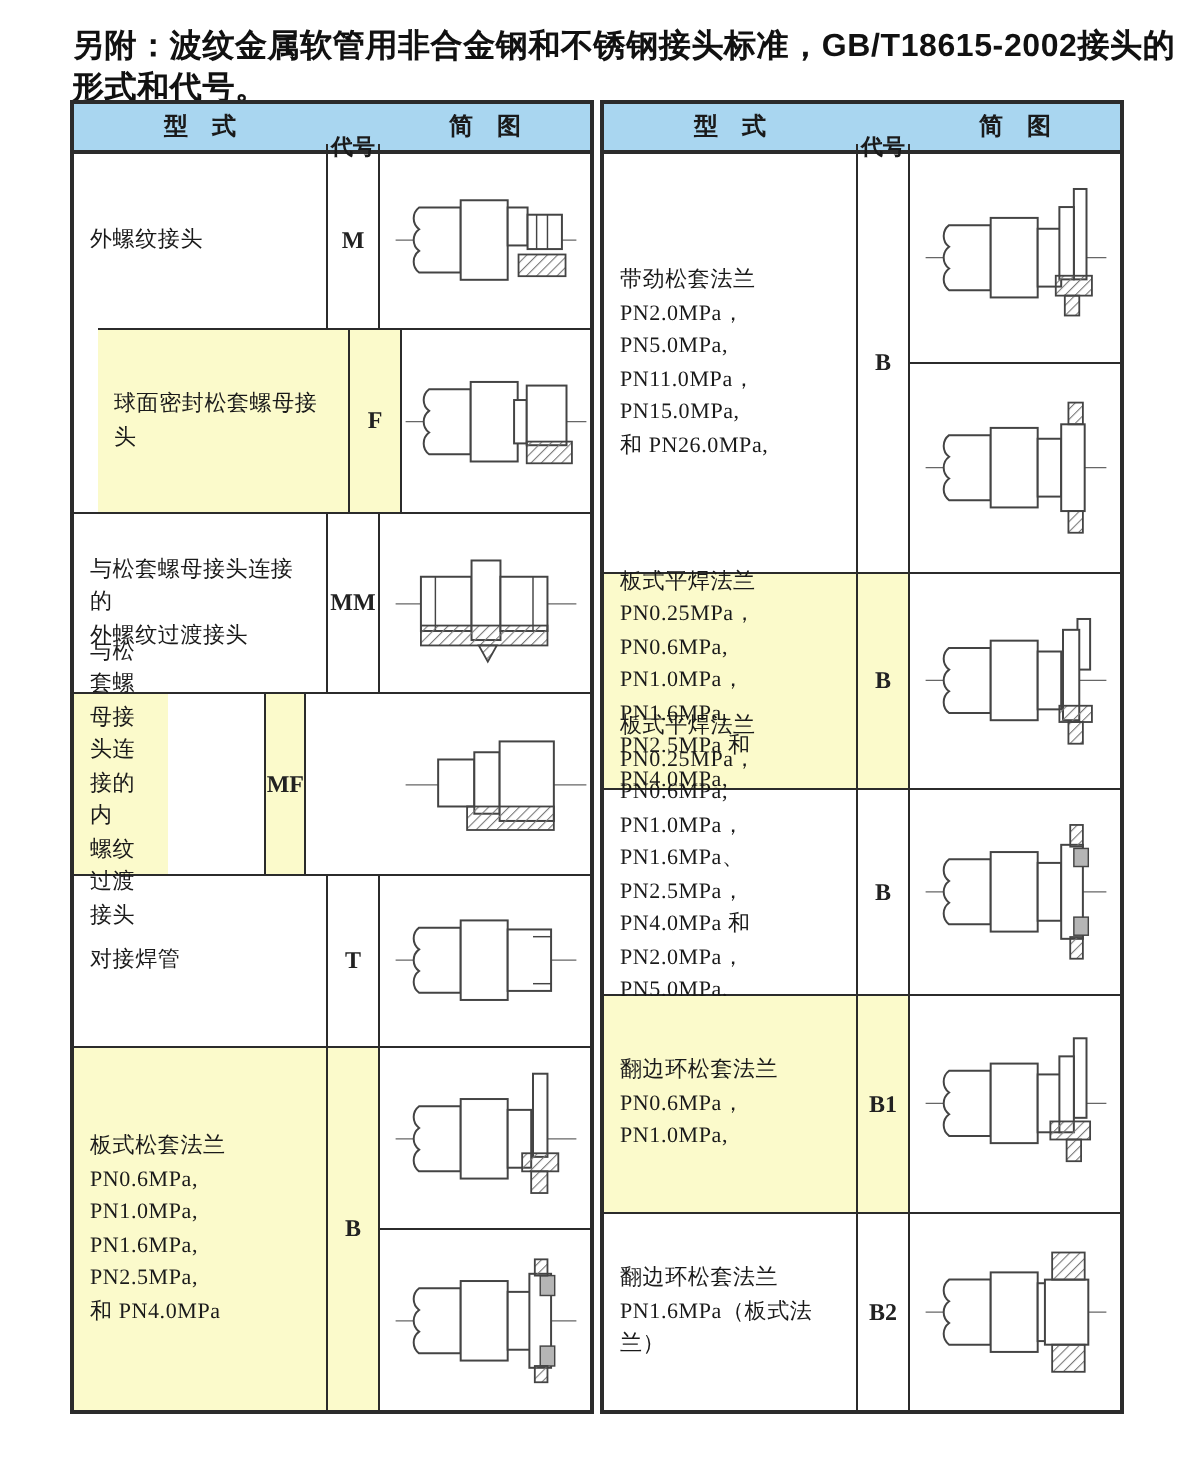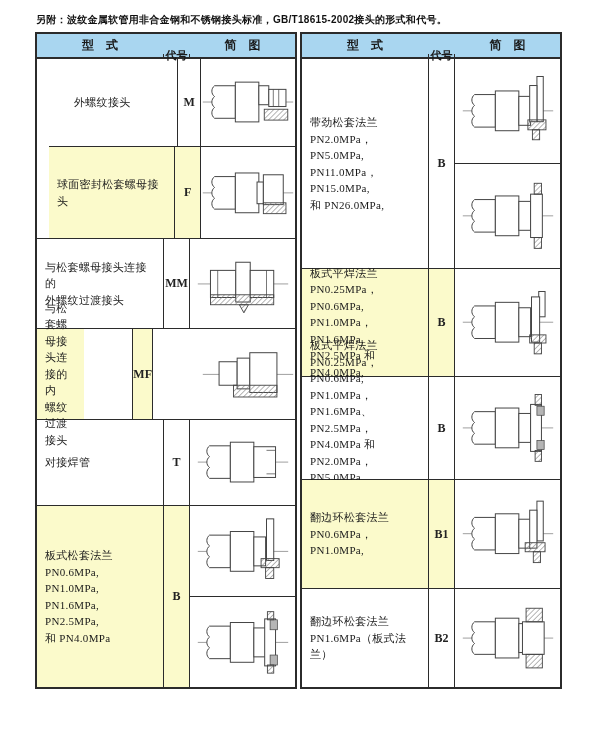--- a/index.html
+++ b/index.html
@@ -5,25 +5,25 @@
   html,body { margin:0; padding:0; }
   body {
     width:600px; height:740px; position:relative;
     background:#ffffff;
     font-family:"Liberation Sans","DejaVu Sans",sans-serif;
     color:#1a1a1a;
     overflow:hidden;
   }
   .title {
     position:absolute; left:36px; top:13px;
-    font-size:10px; font-weight:bold; letter-spacing:0.3px;
+    font-size:16px; font-weight:bold; letter-spacing:0.3px;
     color:#111;
   }
   .table-wrap {
-    position:absolute; left:35px; top:32px;
+    position:absolute; left:35px; top:50px;
     display:flex; align-items:flex-start;
   }
   .half {
     width:262px; box-sizing:border-box;
     border:2px solid #2b2b2b; background:#fff;
   }
   .half-right { margin-left:3px; }
   .thead {
     display:flex; height:25px; box-sizing:border-box;
     background:#a9d6f0; border-bottom:2px solid #2b2b2b;
@@ -61,21 +61,21 @@
 
 <div class="table-wrap">
 
   <div class="half half-left">
     <div class="thead">
       <div class="hc hc-type">型　式</div>
       <div class="hc hc-code">代号</div>
       <div class="hc hc-diag">简　图</div>
     </div>
     <div id="left-body">
-        <div class="trow" style="height: 87px; padding-left: 29px;">
+        <div class="trow" style="height: 87px;">
           <div class="cell c-type">
             <div class="tline">外螺纹接头</div>
           </div>
           <div class="cell c-code">
             <span>M</span>
           </div>
           <div class="cell c-diag">
             <div class="subdiag">
               <svg viewBox="0 0 104 84" preserveAspectRatio="xMidYMid meet" xmlns="http://www.w3.org/2000/svg">
                 <defs>

